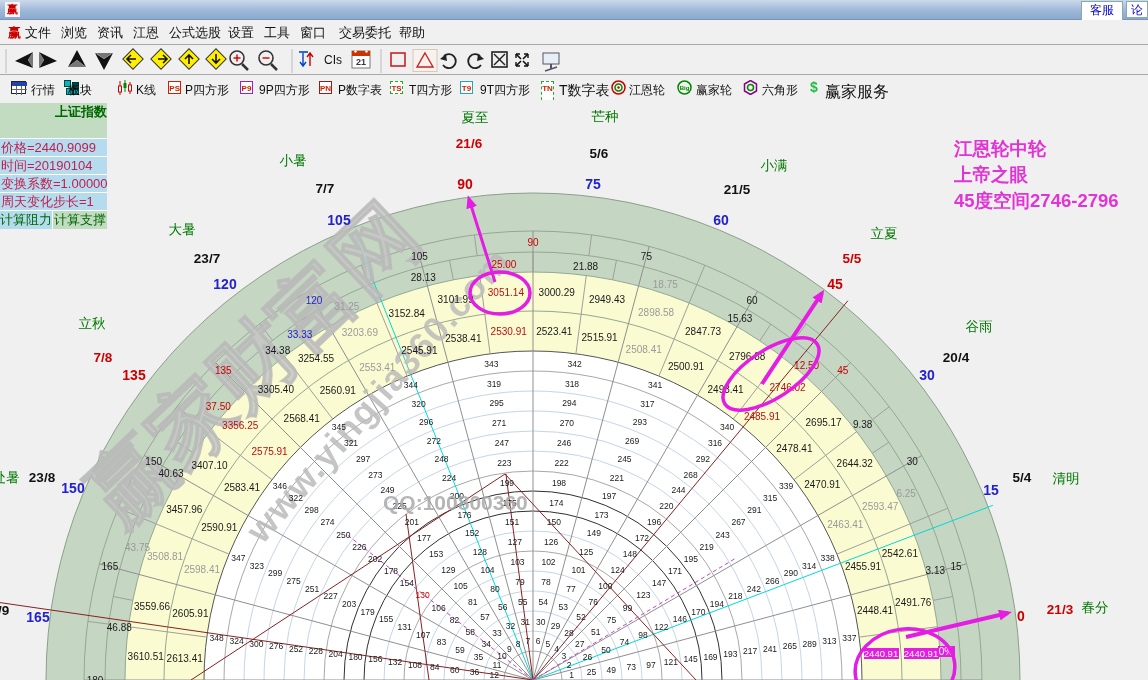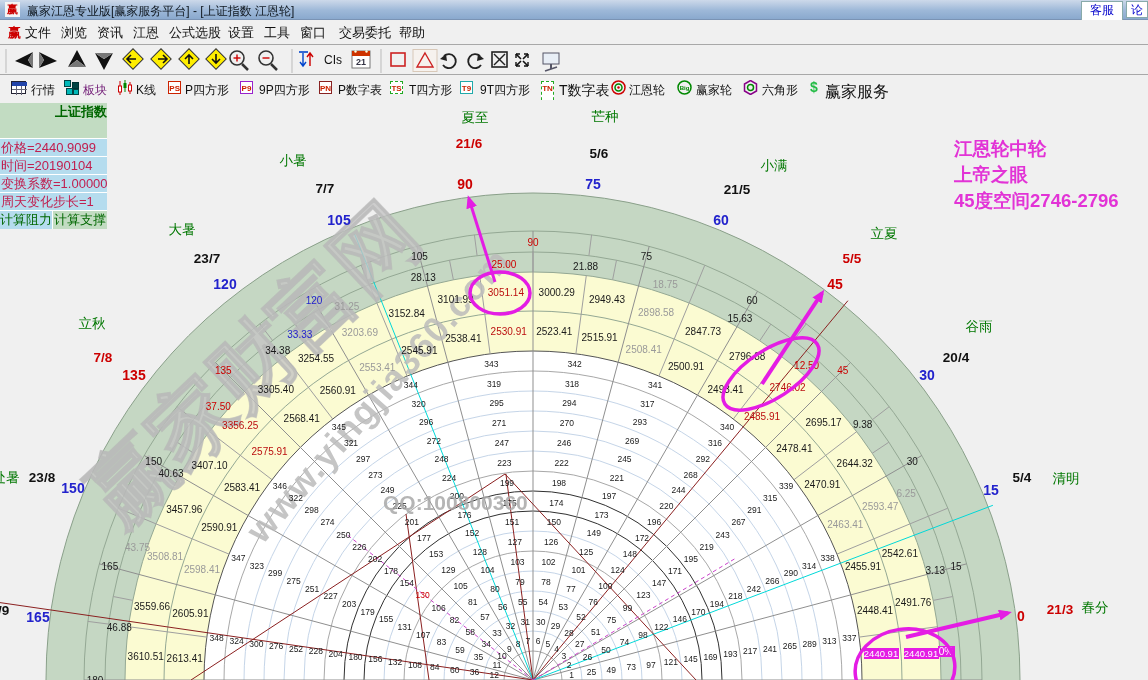--- a/index.html
+++ b/index.html
@@ -6,21 +6,20 @@
 .menubar{position:absolute;left:0;top:20px;width:100%;height:25px;background:#f0f0f0;border-bottom:1px solid #a8a8a8;font-size:13px;color:#111}
 .tbar1{position:absolute;left:0;top:46px;width:100%;height:29px;background:#f0f0f0;border-bottom:1px solid #a8a8a8}
 .tbar2{position:absolute;left:0;top:76px;width:100%;height:25px;background:#f0f0f0;border-bottom:1px solid #a0a0a0}
 .chart{position:absolute;left:0;top:100px;width:1148px;height:580px;background:#f0f0f0}
 .panel{position:absolute;left:0;top:103px;width:107px;font-size:13px;z-index:5}
 .prow{background:#b5dcee;color:#c02050;padding:1px 1px;height:18px;line-height:16px;border-bottom:1px solid #fff;white-space:nowrap;overflow:hidden}
 </style></head>
 <body>
 <div class="titlebar">
  <span style="position:absolute;left:5px;top:2px;width:15px;height:15px;background:#f4f4f4;color:#cc0000;font-weight:bold;font-size:11px;text-align:center;line-height:15px">赢</span>
- <span style="position:absolute;left:27px;top:3px">赢家江恩专业版[赢家服务平台] - [上证指数 江恩轮]</span>
  <span style="position:absolute;left:1081px;top:1px;width:42px;height:21px;background:#fff;border:1px solid #8aa;color:#0000cc;text-align:center;line-height:16px">客服</span>
  <span style="position:absolute;left:1126px;top:1px;width:22px;height:17px;background:#fff;border:1px solid #8aa;color:#0000cc;text-align:center;line-height:16px">论</span>
 </div>
 <div class="menubar">
     <span style="position:absolute;left:8px;top:4px;color:#cc0000;font-weight:bold">赢</span>
     <span style="position:absolute;left:25px;top:4px">文件</span>
     <span style="position:absolute;left:61px;top:4px">浏览</span>
     <span style="position:absolute;left:97px;top:4px">资讯</span>
     <span style="position:absolute;left:133px;top:4px">江恩</span>
     <span style="position:absolute;left:169px;top:4px">公式选股</span>
@@ -99,21 +98,21 @@
       <span style="position:absolute;left:9px;top:4px;width:1px;height:9px;background:#667"></span>
       <span style="position:absolute;left:0px;top:7px;width:15px;height:1px;background:#667"></span>
     </span>
     <span style="position:absolute;left:31px;top:6px;font-size:12px;color:#111">行情</span>
     <span style="position:absolute;left:64px;top:4px;width:16px;height:15px">
       <span style="position:absolute;left:0;top:0;width:7px;height:7px;background:#00b8b8;border:1px solid #044"></span>
       <span style="position:absolute;left:8px;top:2px;width:7px;height:7px;background:#044;border:1px solid #033"></span>
       <span style="position:absolute;left:2px;top:8px;width:7px;height:7px;background:#00b8b8;border:1px solid #044"></span>
       <span style="position:absolute;left:9px;top:9px;width:6px;height:6px;background:#00b8b8;border:1px solid #044"></span>
     </span>
-    <span style="position:absolute;left:83px;top:6px;font-size:12px;color:#701a75">板块</span>
+    <span style="position:absolute;left:68px;top:6px;font-size:12px;color:#000000">板块</span>
     <svg style="position:absolute;left:117px;top:4px" width="17" height="16">
       <line x1="3" y1="1" x2="3" y2="15" stroke="#cc0000"></line>
       <rect x="1.5" y="6" width="3" height="6" fill="#fff" stroke="#cc0000"></rect>
       <line x1="8" y1="0" x2="8" y2="12" stroke="#008800"></line>
       <rect x="6.5" y="3" width="3" height="5" fill="#008800"></rect>
       <line x1="13" y1="2" x2="13" y2="14" stroke="#cc0000"></line>
       <rect x="11.5" y="5" width="3" height="6" fill="#fff" stroke="#cc0000"></rect>
     </svg>
     <span style="position:absolute;left:136px;top:6px;font-size:12px;color:#111">K线</span>
     <span style="position:absolute;left:168px;top:5px;width:13px;height:13px;border:1px solid #cc2200;background:#fff;color:#cc2200;font-size:8px;font-weight:bold;text-align:right;line-height:13px">PS</span>

